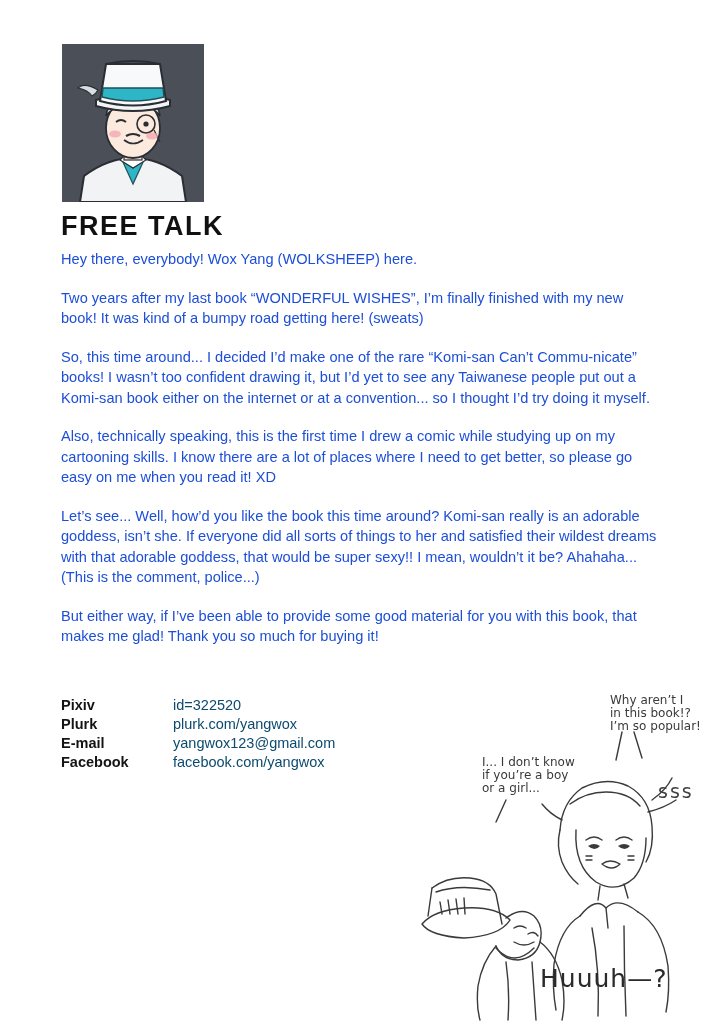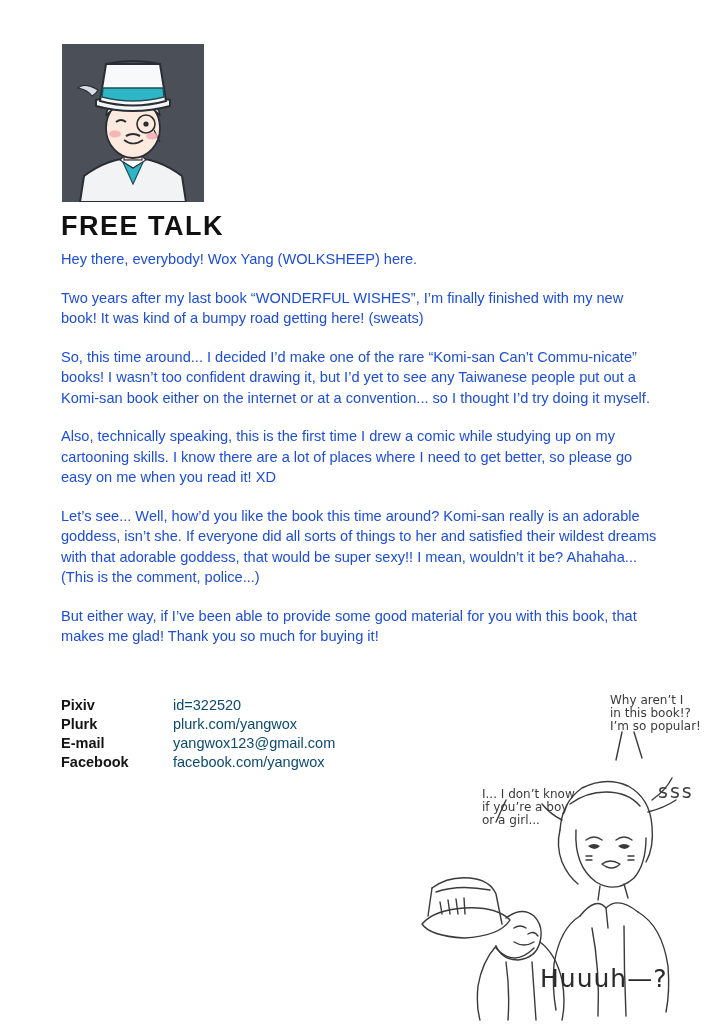--- a/index.html
+++ b/index.html
@@ -98,21 +98,21 @@
   }
   .handwrite {
     position: absolute;
     font-family: "DejaVu Sans", sans-serif;
     font-size: 12px;
     line-height: 13px;
     color: #3a3a3a;
     white-space: pre;
   }
   .hw-popular { left: 200px; top: 14px; }
-  .hw-boygirl { left: 72px; top: 108px; }
+  .hw-boygirl { left: 72px; top: 76px; }
   .hw-sss {
     left: 248px; top: 105px;
     font-size: 19px;
     letter-spacing: 2px;
     color: #3f3f3f;
   }
   .hw-huuuh {
     left: 130px; top: 292px;
     font-size: 25px;
     color: #2a2a2a;

